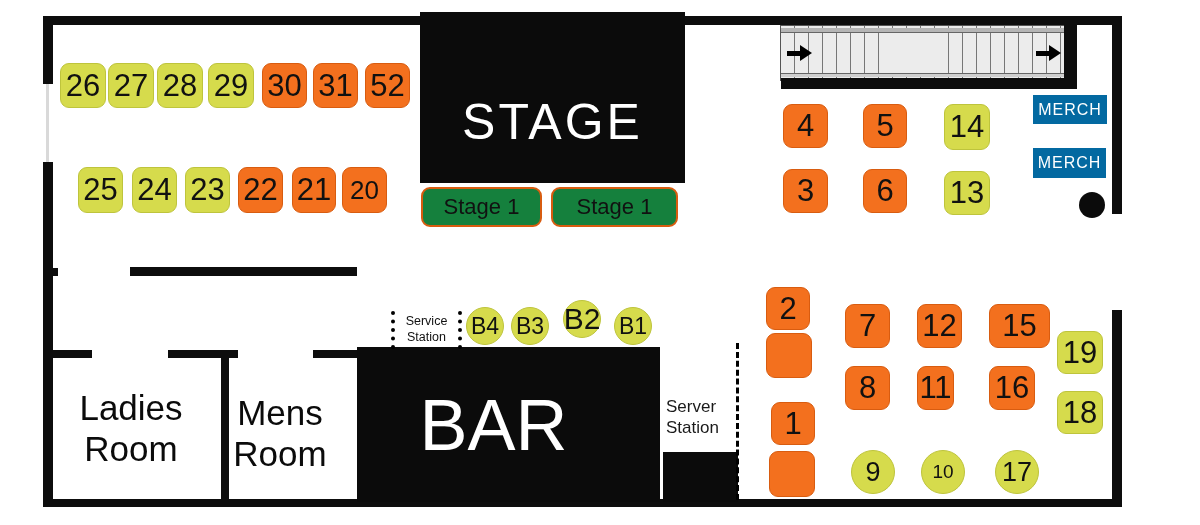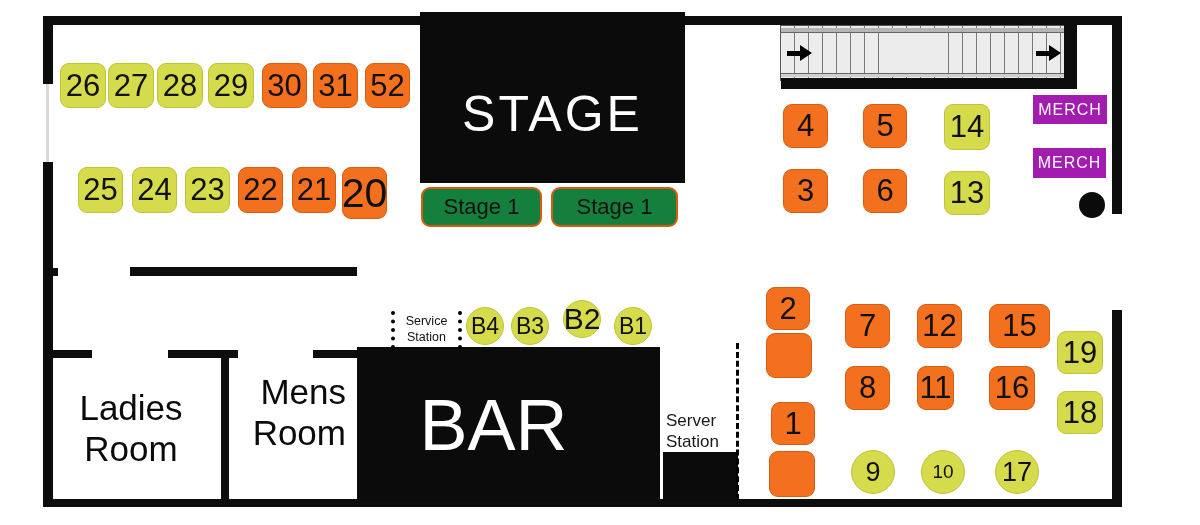--- a/index.html
+++ b/index.html
@@ -7,33 +7,33 @@
         font-family:"Liberation Sans", sans-serif;color:#000;}
   .wall{position:absolute;background:#0d0d0d;}
   .tbl{position:absolute;display:flex;align-items:center;justify-content:center;
        color:#111;box-sizing:border-box;}
   .tbl.square{border-radius:9px;}
   .tbl.circle{border-radius:50%;}
   .tbl.orange{background:#F3701E;border:1px solid #d85c10;}
   .tbl.yellow{background:#D6DB4C;border:1px solid #bec43c;}
   .stage-block{position:absolute;background:#0b0b0b;display:flex;align-items:flex-end;
        justify-content:center;}
-  .stage-label{color:#fff;font-size:50px;letter-spacing:3px;padding-bottom:40px;}
+  .stage-label{color:#fff;font-size:50px;letter-spacing:3px;padding-bottom:32px;}
   .stage-btn{position:absolute;background:#15803d;border:2px solid #d85c10;border-radius:9px;
        display:flex;align-items:center;justify-content:center;font-size:22px;color:#111;}
   .bar-block{position:absolute;background:#0b0b0b;display:flex;align-items:center;
        justify-content:center;}
   .bar-label{color:#fff;font-size:72px;padding-right:30px;}
-  .merch{position:absolute;background:#a21caf;color:#fff;display:flex;align-items:center;
+  .merch{position:absolute;background:#0369a1;color:#fff;display:flex;align-items:center;
        justify-content:center;font-size:16px;letter-spacing:1px;}
   .room-label{position:absolute;text-align:center;font-size:35px;line-height:1.18;color:#0b0b0b;}
   .service-box{position:absolute;border-left:4px dotted #000;border-right:4px dotted #000;
        display:flex;align-items:center;justify-content:center;text-align:center;
        font-size:12.5px;line-height:1.25;color:#111;}
-  .server-label{position:absolute;font-size:17px;line-height:1.25;color:#1a1a1a;margin-top:14px;}
+  .server-label{position:absolute;font-size:17px;line-height:1.25;color:#1a1a1a;}
   .dashed-line{position:absolute;border-left:3px dashed #000;}
   .stairs{position:absolute;background:#ececec;border:1px solid #555;
       background-image:repeating-linear-gradient(90deg,transparent 0,transparent 13px,#777 13px,#777 14px);}
   .stairs .band-top{position:absolute;left:0;top:2px;width:100%;height:4px;background:#b5b5b5;border-bottom:1px solid #666;}
   .stairs .band-bottom{position:absolute;left:0;bottom:3px;width:100%;height:3px;background:#cfcfcf;border-top:1px solid #666;}
   .stairs .landing{position:absolute;top:7px;bottom:7px;background:#ececec;}
   .arrow{position:absolute;display:flex;align-items:center;}
   .arrow .tail{width:13px;height:5px;background:#000;}
   .arrow .head{width:0;height:0;border-left:12px solid #000;border-top:8px solid transparent;
        border-bottom:8px solid transparent;}
@@ -98,39 +98,39 @@
   <div class="server-label" style="left:666px;top:396px;">
     <span>Server</span><br>
     <span>Station</span>
   </div>
   <div class="dashed-line" style="left:736px;top:343px;height:157px;"></div>
 
   <div class="room-label" style="left:52px;top:387px;width:158px;">
     <span>Ladies</span><br>
     <span>Room</span>
   </div>
-  <div class="room-label" style="left:214px;top:371px;width:132px;text-align:right;">
+  <div class="room-label" style="left:214px;top:392px;width:132px;">
     <span>Mens</span><br>
     <span>Room</span>
   </div>
 
   <div id="tables-layer">
       <div class="tbl square yellow" style="left: 60px; top: 63px; width: 46px; height: 45px; font-size: 31px;">26</div>
       <div class="tbl square yellow" style="left: 108px; top: 63px; width: 46px; height: 45px; font-size: 31px;">27</div>
       <div class="tbl square yellow" style="left: 157px; top: 63px; width: 46px; height: 45px; font-size: 31px;">28</div>
       <div class="tbl square yellow" style="left: 208px; top: 63px; width: 46px; height: 45px; font-size: 31px;">29</div>
       <div class="tbl square orange" style="left: 262px; top: 63px; width: 45px; height: 45px; font-size: 31px;">30</div>
       <div class="tbl square orange" style="left: 313px; top: 63px; width: 45px; height: 45px; font-size: 31px;">31</div>
       <div class="tbl square orange" style="left: 365px; top: 63px; width: 45px; height: 45px; font-size: 31px;">52</div>
       <div class="tbl square yellow" style="left: 78px; top: 167px; width: 45px; height: 46px; font-size: 31px;">25</div>
       <div class="tbl square yellow" style="left: 132px; top: 167px; width: 45px; height: 46px; font-size: 31px;">24</div>
       <div class="tbl square yellow" style="left: 185px; top: 167px; width: 45px; height: 46px; font-size: 31px;">23</div>
       <div class="tbl square orange" style="left: 238px; top: 167px; width: 45px; height: 46px; font-size: 31px;">22</div>
       <div class="tbl square orange" style="left: 292px; top: 167px; width: 44px; height: 46px; font-size: 31px;">21</div>
-      <div class="tbl square orange" style="left: 342px; top: 167px; width: 45px; height: 52px; font-size: 41px;">20</div>
+      <div class="tbl square orange" style="left: 342px; top: 167px; width: 45px; height: 46px; font-size: 26px;">20</div>
       <div class="tbl square orange" style="left: 783px; top: 104px; width: 45px; height: 44px; font-size: 31px;">4</div>
       <div class="tbl square orange" style="left: 863px; top: 104px; width: 44px; height: 44px; font-size: 31px;">5</div>
       <div class="tbl square yellow" style="left: 944px; top: 104px; width: 46px; height: 46px; font-size: 31px;">14</div>
       <div class="tbl square orange" style="left: 783px; top: 169px; width: 45px; height: 44px; font-size: 31px;">3</div>
       <div class="tbl square orange" style="left: 863px; top: 169px; width: 44px; height: 44px; font-size: 31px;">6</div>
       <div class="tbl square yellow" style="left: 944px; top: 171px; width: 46px; height: 44px; font-size: 31px;">13</div>
       <div class="tbl square orange" style="left: 766px; top: 287px; width: 44px; height: 43px; font-size: 31px;">2</div>
       <div class="tbl square orange" style="left: 766px; top: 333px; width: 46px; height: 45px; font-size: 31px;"></div>
       <div class="tbl square orange" style="left: 845px; top: 304px; width: 45px; height: 44px; font-size: 31px;">7</div>
       <div class="tbl square orange" style="left: 917px; top: 304px; width: 45px; height: 44px; font-size: 31px;">12</div>

